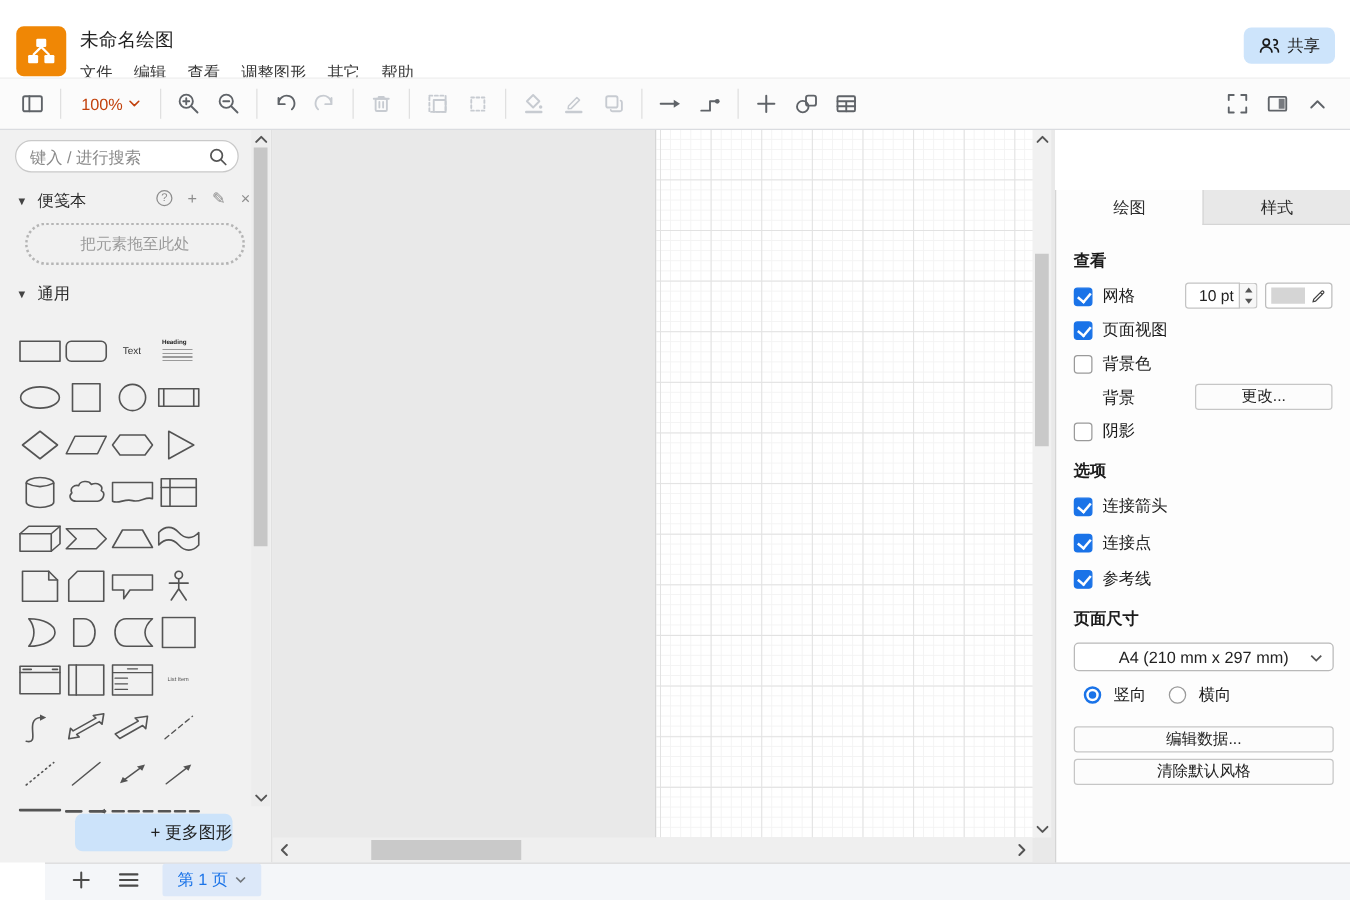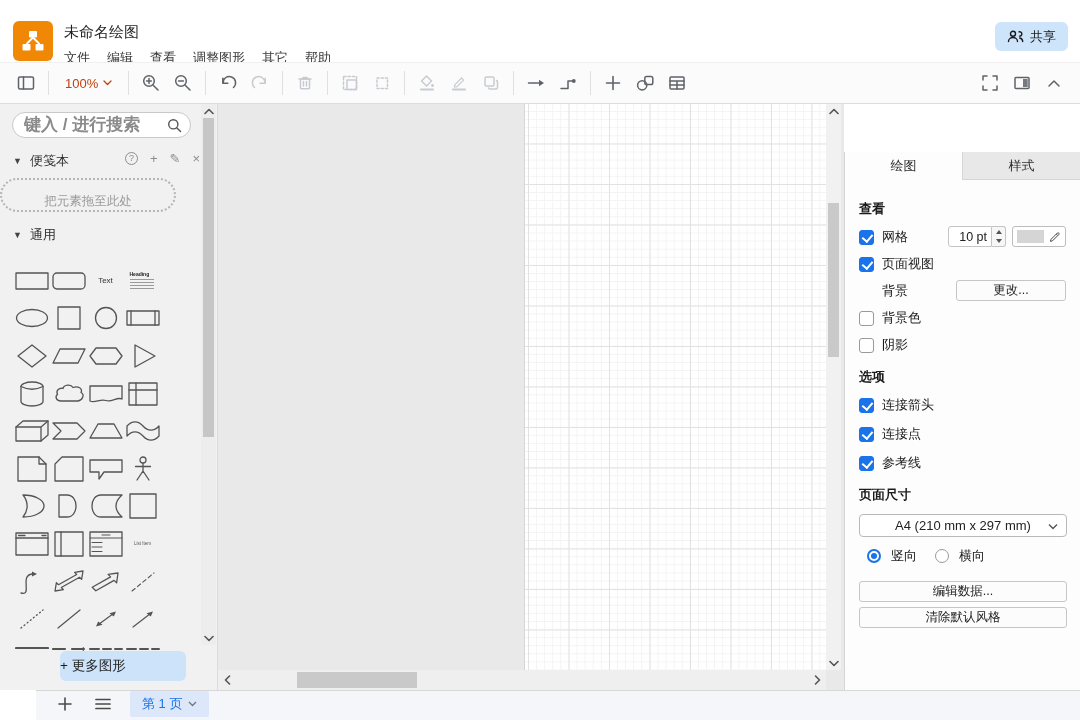--- a/index.html
+++ b/index.html
@@ -38,45 +38,45 @@
     background:#f1f1f1; border-right:1px solid #dcdcdc; }
   .canvas { position:absolute; left:218px; top:104px; width:626px; height:586px; background:#e9e9e9; overflow:hidden; }
   .format-panel { position:absolute; left:844px; top:104px; width:236px; height:586px;
     background:#fdfdfd; border-left:1px solid #d5d5d5;margin-top:48px; }
   .footer { position:absolute; left:0; top:690px; width:1080px; height:30px;
     background:#f4f6f9; border-top:1px solid #d7d7d7; display:flex; padding:0 14px;margin-left:36px; }
 
   
   .search-box { position:absolute; left:12px; top:8px; width:179px; height:26px; background:#fff;
     border:1px solid #c9c9c9; border-radius:13px; display:flex; align-items:center; padding:0 8px 0 11px; }
-  .search-box input { border:none; outline:none; flex:1; font-size:17px; color:#737373; background:transparent;
-    font-family:"Liberation Sans","DejaVu Sans",sans-serif; min-width:0;font-weight:bold; }
+  .search-box input { border:none; outline:none; flex:1; font-size:13px; color:#737373; background:transparent;
+    font-family:"Liberation Sans","DejaVu Sans",sans-serif; min-width:0; }
   .search-box input::placeholder { color:#8a8a8a; }
   .section-head { position:absolute; left:13px; display:flex; align-items:center; gap:8px;
     font-size:13px; color:#2d2d2d; }
   .tri { font-size:9px; color:#444; }
   .sp-icons { position:absolute; left:112px; top:0; display:flex; gap:12px; align-items:center; color:#8d8d8d; }
   .sp-ic { font-size:13px; cursor:pointer; line-height:1; }
   .help-circ { width:13px; height:13px; border:1px solid #8d8d8d; border-radius:50%;
     font-size:9px; display:flex; align-items:center; justify-content:center; }
-  .drop-area { position:absolute; left:0; top:74px; width:176px; height:34px;
-    border:2px dotted #b5b5b5; border-radius:17px; display:flex; align-items:flex-end; justify-content:center;
+  .drop-area { position:absolute; left:20px; top:74px; width:176px; height:34px;
+    border:2px dotted #b5b5b5; border-radius:17px; display:flex; align-items:center; justify-content:center;
     font-size:12.5px; color:#9a9a9a; }
   .shape-grid { position:absolute; left:13px; top:158px; width:150px; height:397px; overflow:hidden;
     display:grid; grid-template-columns:repeat(4,37px); grid-auto-rows:37.6px;text-align:center; }
   .shape { display:flex; align-items:center; justify-content:center; color:#545454; cursor:pointer; }
   .shape svg { fill:none; stroke:#545454; stroke-width:1.3; stroke-linejoin:round; stroke-linecap:round; }
   .tiny-text { font-size:8px; color:#333; }
   .heading-cell { display:flex; flex-direction:column; align-items:flex-start; width:26px; }
   .heading-word { font-size:5px; font-weight:bold; color:#222; }
   .heading-lines { margin-top:2px; width:24px; height:11px;
     background:repeating-linear-gradient(#9a9a9a 0 1px, transparent 1px 3px); }
   .listitem-text { font-size:4.5px; color:#555; }
   .more-shapes { position:absolute; left:60px; top:547px; width:126px; height:30px;
-    background:#cce3fa; border-radius:6px; display:flex; align-items:center; justify-content:flex-start;
+    background:#cce3fa; border-radius:6px; display:flex; align-items:center; justify-content:flex-end;
     font-size:13.5px; color:#1f1f1f; cursor:pointer; }
   .side-scroll { position:absolute; right:1px; top:0; width:15px; height:541px; background:#ededed; }
   .side-scroll .thumb { position:absolute; left:2px; top:14px; width:11px; height:319px; background:#c6c6c6; }
   .scroll-arrow { position:absolute; left:0; width:15px; height:14px; display:flex; align-items:center;
     justify-content:center; color:#555; cursor:pointer; }
 
   
   .page { position:absolute; left:306px; top:0; width:304px; height:566px; background:#fff;
     border-left:1px solid #d6d6d6; cursor:crosshair;
     background-image:
@@ -658,27 +658,27 @@
           </span>
         </span>
       </div>
 
       <div class="fp-row">
         <span class="cb checked"></span>
         <span class="fp-label">页面视图</span>
       </div>
 
       <div class="fp-row">
+        <span class="cb"></span>
+        <span class="fp-label">背景色</span>
+      </div>
+
+      <div class="fp-row">
         <span class="fp-label fp-indent">背景</span>
         <span class="fp-btn change-btn">更改...</span>
-      </div>
-
-      <div class="fp-row">
-        <span class="cb"></span>
-        <span class="fp-label">背景色</span>
       </div>
 
       <div class="fp-row" style="margin-bottom:14px;">
         <span class="cb"></span>
         <span class="fp-label">阴影</span>
       </div>
 
       <div class="fp-section-title">选项</div>
 
       <div class="fp-row" style="margin-bottom:11px;">

